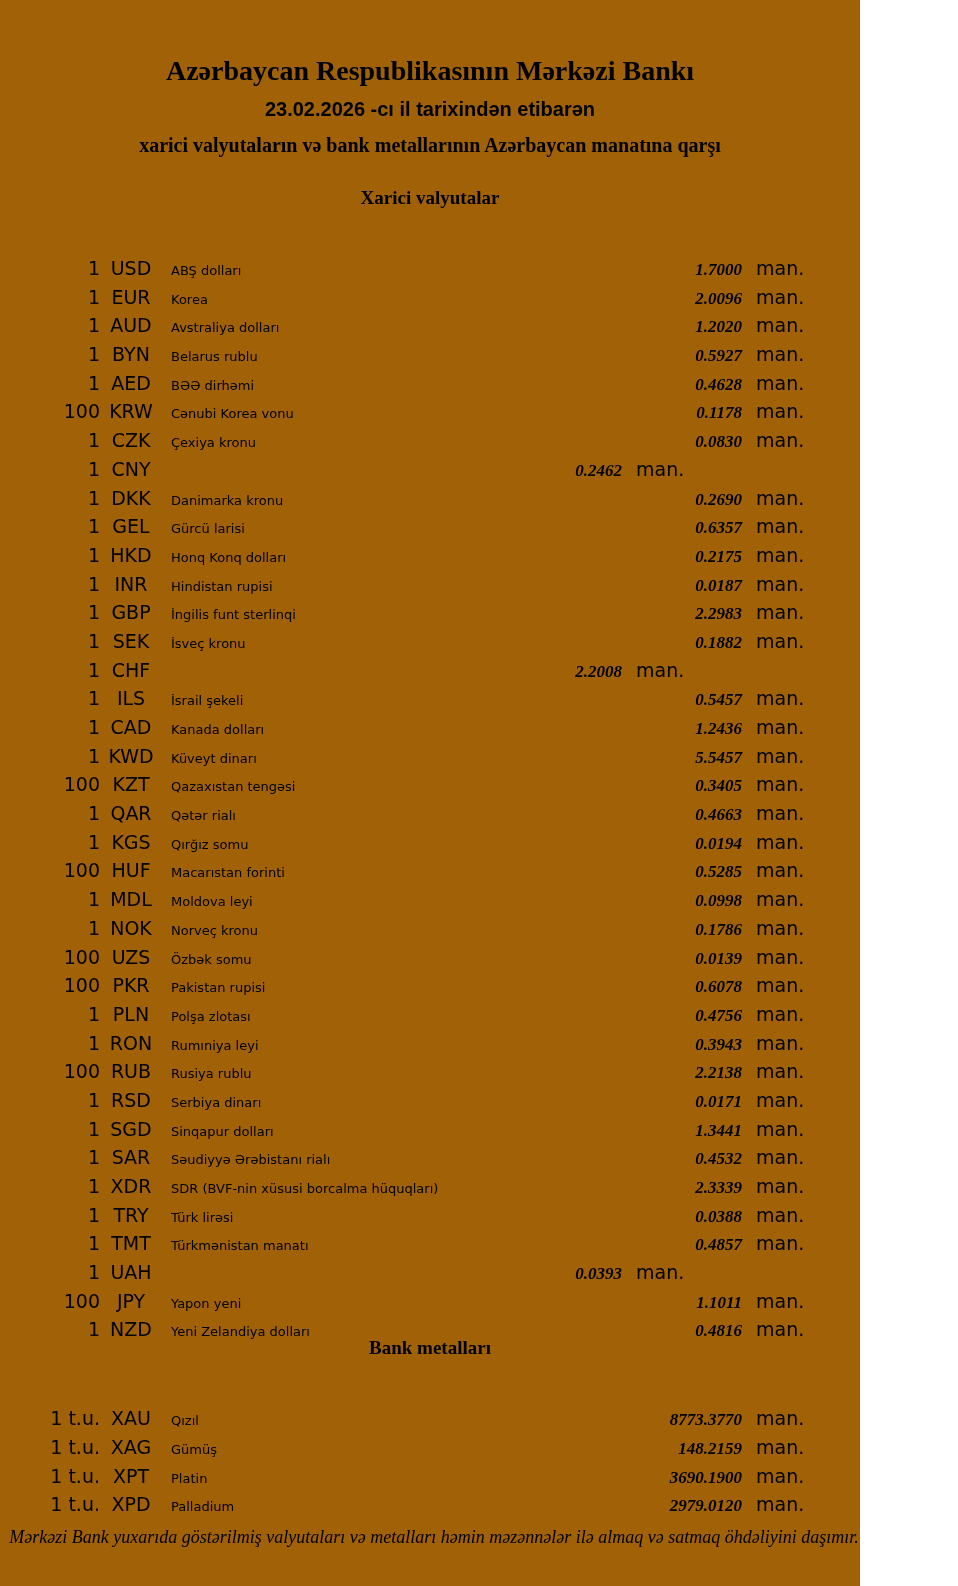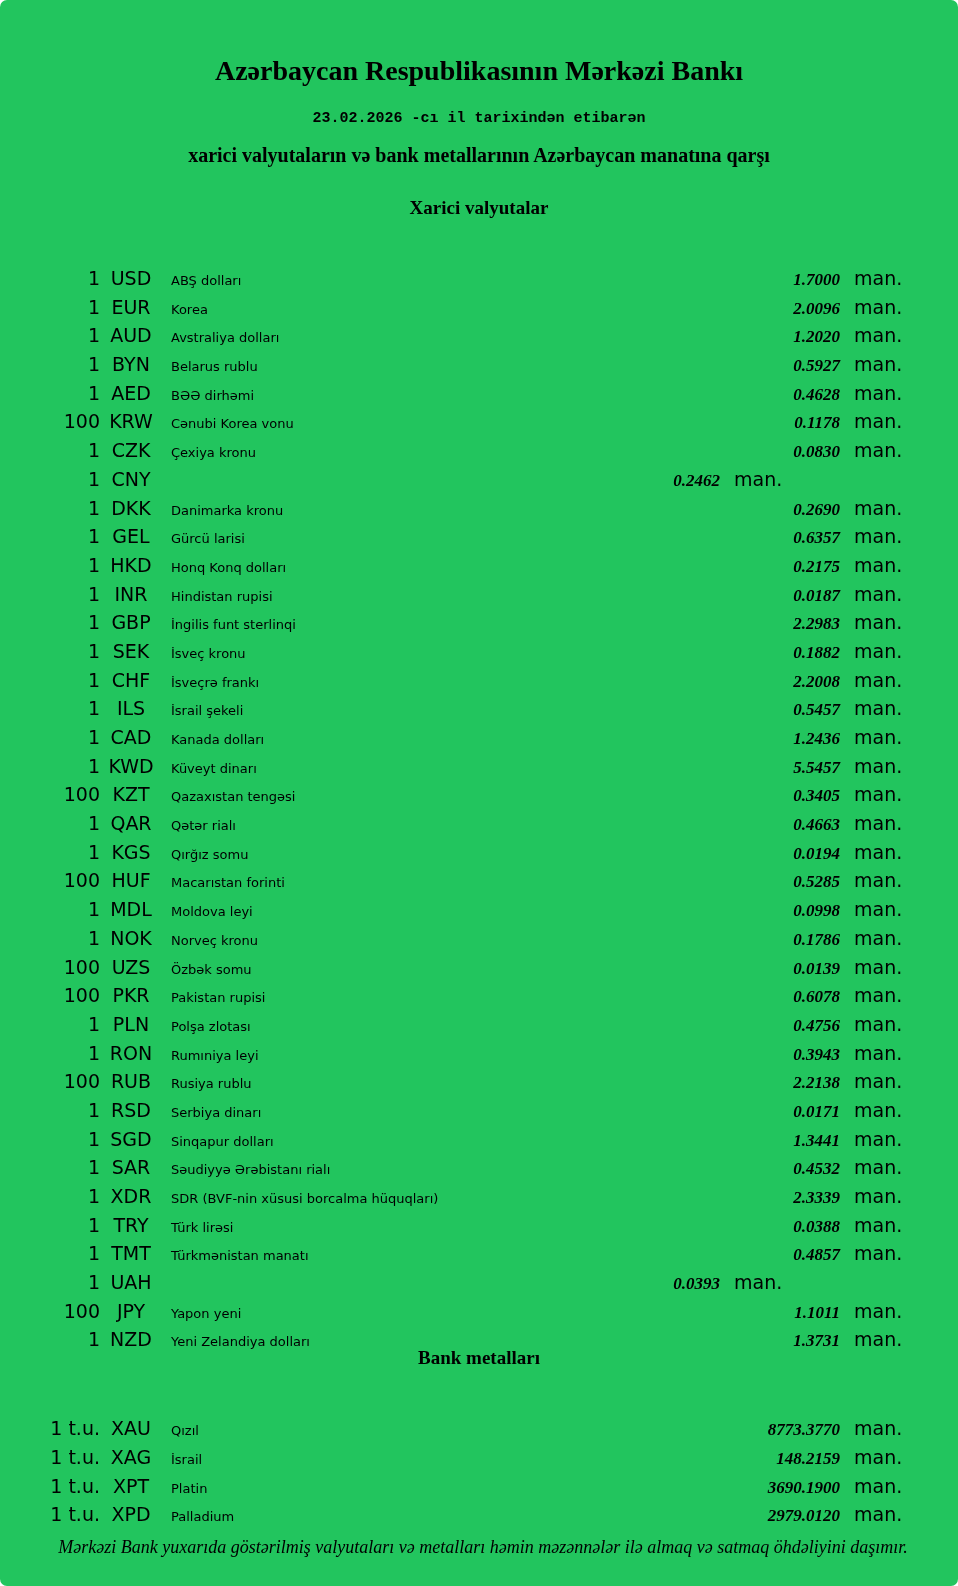--- a/index.html
+++ b/index.html
@@ -2,42 +2,41 @@
 <html><head>
 <meta charset="utf-8">
 <style>
   html, body {
     margin: 0;
     padding: 0;
     background: #ffffff;
   }
   .page {
     position: relative;
-    width: 958px;
+    width: 860px;
     height: 1586px;
-    background: #22c55e;
+    background: #a16207;
     color: #000000;
     font-family: "DejaVu Sans", sans-serif;
     overflow: hidden;
-    border-radius: 7px;
   }
   
   .header { text-align: center; }
   .title {
     padding-top: 54px;
     font-family: "Liberation Serif", serif;
     font-weight: bold;
     font-size: 28px;
     line-height: 33px;
   }
   .date-line {
-    margin-top: 20px;
-    font-family: Liberation Mono, monospace;
+    margin-top: 10px;
+    font-family: Liberation Sans, sans-serif;
     font-weight: bold;
-    font-size: 15px;
+    font-size: 20px;
     line-height: 24px;
   }
   .subtitle {
     margin-top: 11px;
     font-family: "Liberation Serif", serif;
     font-weight: bold;
     font-size: 20px;
     line-height: 26px;
   }
   
@@ -207,21 +206,20 @@
       <div class="rate-row">
       <span class="cell-qty">1</span>
       <span class="cell-code">SEK</span>
       <span class="cell-name">İsveç kronu</span>
       <span class="cell-rate">0.1882</span>
       <span class="cell-unit">man.</span>
     </div>
       <div class="rate-row">
       <span class="cell-qty">1</span>
       <span class="cell-code">CHF</span>
-      <span class="cell-name">İsveçrə frankı</span>
       <span class="cell-rate">2.2008</span>
       <span class="cell-unit">man.</span>
     </div>
       <div class="rate-row">
       <span class="cell-qty">1</span>
       <span class="cell-code">ILS</span>
       <span class="cell-name">İsrail şekeli</span>
       <span class="cell-rate">0.5457</span>
       <span class="cell-unit">man.</span>
     </div>
@@ -368,40 +366,40 @@
       <span class="cell-qty">100</span>
       <span class="cell-code">JPY</span>
       <span class="cell-name">Yapon yeni</span>
       <span class="cell-rate">1.1011</span>
       <span class="cell-unit">man.</span>
     </div>
       <div class="rate-row">
       <span class="cell-qty">1</span>
       <span class="cell-code">NZD</span>
       <span class="cell-name">Yeni Zelandiya dolları</span>
-      <span class="cell-rate">1.3731</span>
+      <span class="cell-rate">0.4816</span>
       <span class="cell-unit">man.</span>
     </div>
     </div>
 
   <div class="section-title metals-title">Bank metalları</div>
 
   <div class="rate-table">
 
   <div class="rate-row">
       <span class="cell-qty">1 t.u.</span>
       <span class="cell-code">XAU</span>
       <span class="cell-name">Qızıl</span>
       <span class="cell-rate">8773.3770</span>
       <span class="cell-unit">man.</span>
     </div>
       <div class="rate-row">
       <span class="cell-qty">1 t.u.</span>
       <span class="cell-code">XAG</span>
-      <span class="cell-name">İsrail</span>
+      <span class="cell-name">Gümüş</span>
       <span class="cell-rate">148.2159</span>
       <span class="cell-unit">man.</span>
     </div>
       <div class="rate-row">
       <span class="cell-qty">1 t.u.</span>
       <span class="cell-code">XPT</span>
       <span class="cell-name">Platin</span>
       <span class="cell-rate">3690.1900</span>
       <span class="cell-unit">man.</span>
     </div>

